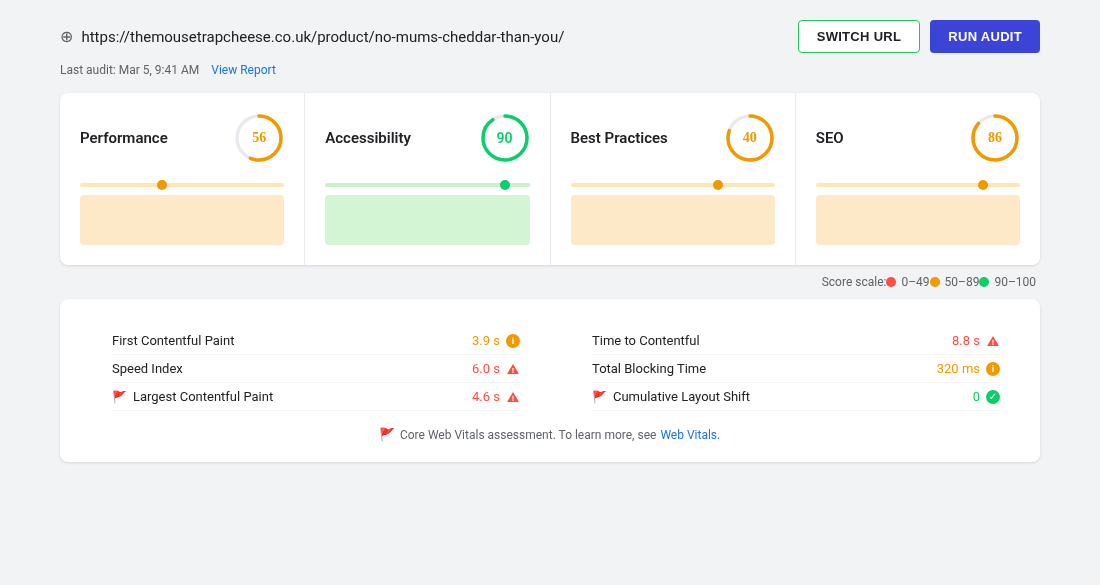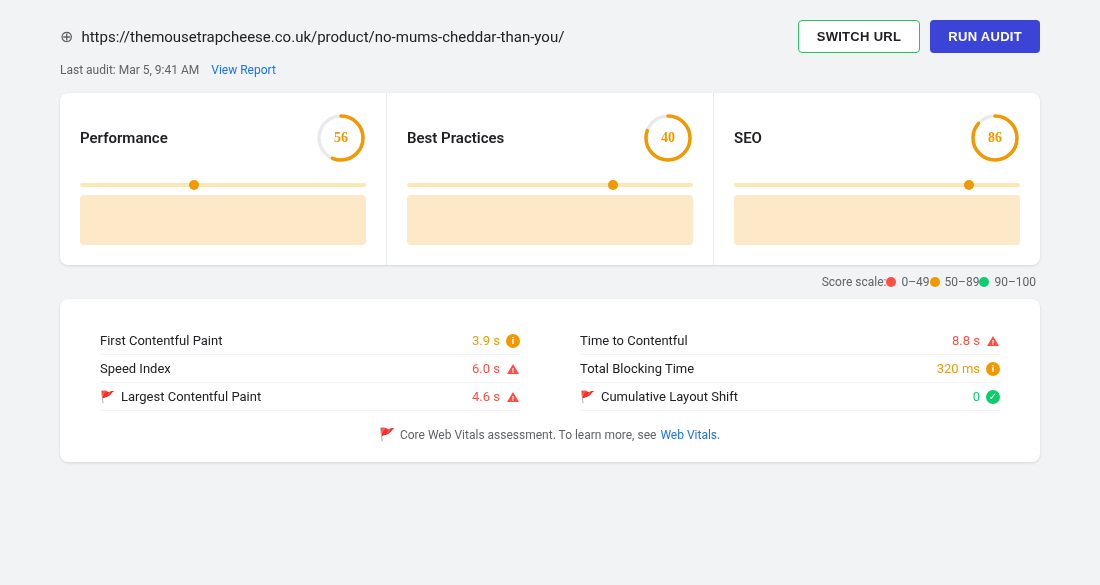--- a/index.html
+++ b/index.html
@@ -204,20 +204,21 @@
       grid-template-columns: 1fr 1fr;
       gap: 8px 60px;
       margin-bottom: 16px;
     }
     .metric-row {
       display: flex;
       align-items: center;
       justify-content: space-between;
       padding: 6px 0;
       border-bottom: 1px solid #f1f3f4;
+      margin-left: 12px;
     }
     .metric-name {
       font-size: 13px;
       color: #202124;
       display: flex;
       align-items: center;
       gap: 4px;
     }
     .metric-value {
       font-size: 13px;
@@ -304,20 +305,38 @@
           <circle cx="25" cy="25" r="22" fill="none" stroke="#f29900" stroke-width="3.5" stroke-dasharray="138.23007675795088" stroke-dashoffset="60.82123377349838" stroke-linecap="round"></circle>
         </svg>
         <span class="score-number">56</span>
       </div>
     </div>
     <div class="gauge-container">
       <div class="gauge-line perf-line" style="position:relative;height:4px;border-radius:2px;">
         <div class="gauge-dot perf-dot" style="position:absolute;width:10px;height:10px;border-radius:50%;top:-3px;left:40%;transform:translateX(-50%);"></div>
       </div>
       <div class="gauge-rect perf-rect" style="height:50px;border-radius:4px;margin-top:4px;"></div>
+    </div>
+  </div>
+    <div class="score-card">
+    <div class="card-top">
+      <span class="card-title">Accessibility</span>
+      <div class="score-circle score-green">
+        <svg width="50" height="50" viewBox="0 0 50 50">
+          <circle cx="25" cy="25" r="22" fill="none" stroke="#e8eaed" stroke-width="3.5"></circle>
+          <circle cx="25" cy="25" r="22" fill="none" stroke="#0cce6b" stroke-width="3.5" stroke-dasharray="138.23007675795088" stroke-dashoffset="13.823007675795083" stroke-linecap="round"></circle>
+        </svg>
+        <span class="score-number">90</span>
+      </div>
+    </div>
+    <div class="gauge-container">
+      <div class="gauge-line acc-line" style="position:relative;height:4px;border-radius:2px;">
+        <div class="gauge-dot acc-dot" style="position:absolute;width:10px;height:10px;border-radius:50%;top:-3px;left:88%;transform:translateX(-50%);"></div>
+      </div>
+      <div class="gauge-rect acc-rect" style="height:50px;border-radius:4px;margin-top:4px;"></div>
     </div>
   </div>
     <div class="score-card">
     <div class="card-top">
       <span class="card-title">Best Practices</span>
       <div class="score-circle score-orange">
         <svg width="50" height="50" viewBox="0 0 50 50">
           <circle cx="25" cy="25" r="22" fill="none" stroke="#e8eaed" stroke-width="3.5"></circle>
           <circle cx="25" cy="25" r="22" fill="none" stroke="#f29900" stroke-width="3.5" stroke-dasharray="138.23007675795088" stroke-dashoffset="27.646015351590165" stroke-linecap="round"></circle>
         </svg>

